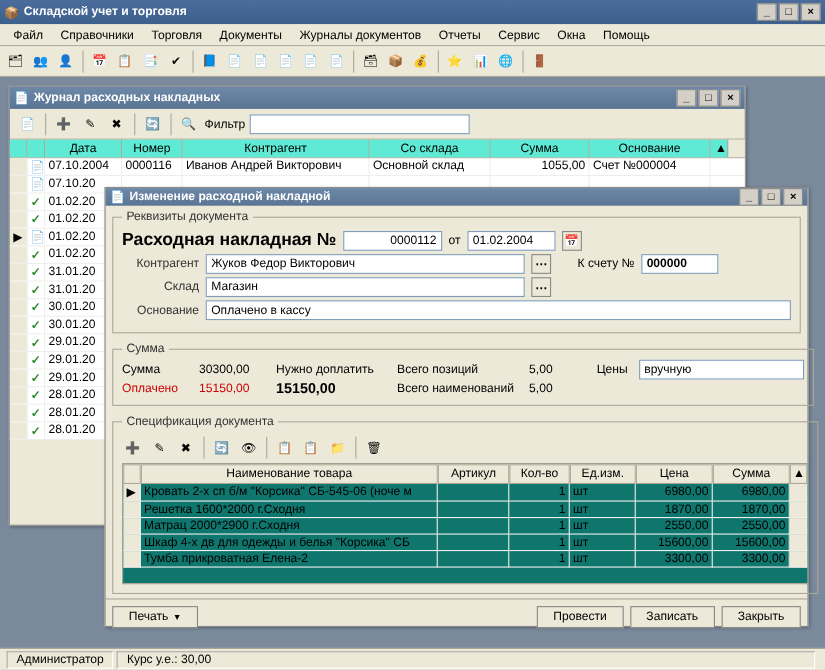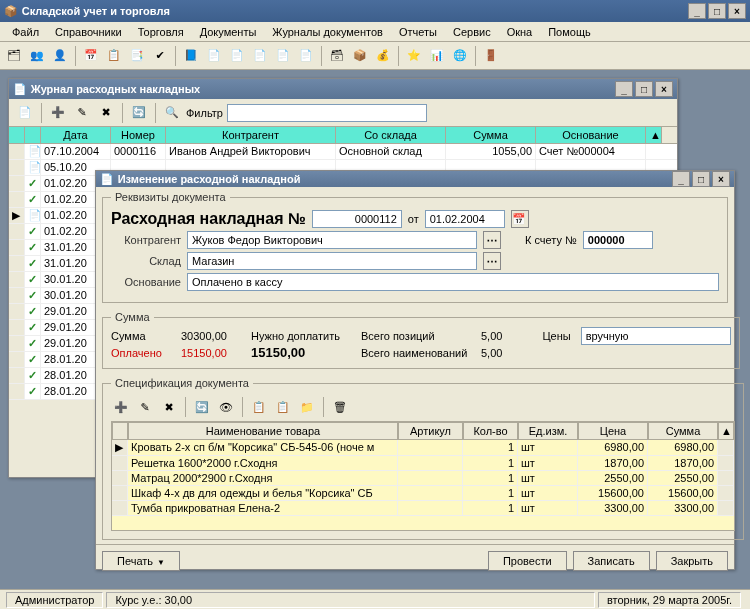--- a/index.html
+++ b/index.html
@@ -35,21 +35,21 @@
   .lbl { width:70px; text-align:right; color:#333;}
   .inp { border:1px solid #7f9db9; background:#fff; height:18px; padding:1px 4px; }
   .btn3 { width:18px; height:18px; background:#ece9d8; border:1px solid #888; display:flex; align-items:center; justify-content:center; cursor:pointer; font-weight:bold;}
 
   .sum-row { display:flex; gap:10px; align-items:center;}
   .sumlbl { width:60px;}
   .red { color:#c00;}
   .bold { font-weight:bold;}
 
   .spec-tb { display:flex; gap:4px; padding:4px 0;}
-  .sgrid-wrap { border:1px solid #aca899; background:#fef9c3; height:110px; overflow:hidden;}
+  .sgrid-wrap { border:1px solid #aca899; background:#0f766e; height:110px; overflow:hidden;}
   .shead, .srow { display:grid; grid-template-columns:16px 270px 65px 55px 60px 70px 70px 16px;}
   .shead { background:#ece9d8;}
   .sh { border:1px solid #aca899; padding:2px; text-align:center; background:#ece9d8;}
   .sc { border-right:1px solid #eee; border-bottom:1px solid #eee; padding:1px 3px; overflow:hidden; white-space:nowrap;}
   .r { text-align:right;}
 
   .bbar { display:flex; gap:6px; padding:6px; border-top:1px solid #aca899;align-items:flex-end;}
   .push { flex:1;}
   .btn { background:#ece9d8; border:1px solid #888; padding:3px 14px; cursor:pointer;}
   .arrow { font-size:8px; margin-left:4px;}
@@ -153,21 +153,21 @@
             <div class="jc" style="width:70px">07.10.2004</div>
             <div class="jc" style="width:55px">0000116</div>
             <div class="jc" style="width:170px">Иванов Андрей Викторович</div>
             <div class="jc" style="width:110px">Основной склад</div>
             <div class="jc r" style="width:90px">1055,00</div>
             <div class="jc" style="width:110px">Счет №000004</div>
           </div>
           <div class="jrow">
             <div class="jc" style="width:16px;background:#ece9d8"></div>
             <div class="jc" style="width:16px">📄</div>
-            <div class="jc" style="width:70px">05.10.20</div>
+            <div class="jc" style="width:70px">07.10.20</div>
             <div class="jc" style="width:55px"></div>
             <div class="jc" style="width:170px"></div>
             <div class="jc" style="width:110px"></div>
             <div class="jc r" style="width:90px"></div>
             <div class="jc" style="width:110px"></div>
           </div>
           <div class="jrow">
             <div class="jc" style="width:16px;background:#ece9d8"></div>
             <div class="jc" style="width:16px"><span class="check">✓</span></div>
             <div class="jc" style="width:70px">01.02.20</div>
@@ -457,14 +457,13 @@
       <div class="btn">Записать</div>
       <div class="btn">Закрыть</div>
     </div>
   </div>
 
 </div>
 
 <div class="statusbar">
   <div class="cell">Администратор</div>
   <div class="cell flex">Курс у.е.: 30,00</div>
-  <div class="cell">вторник, 29 марта 2005г.</div>
 </div>
 
 </body></html>

